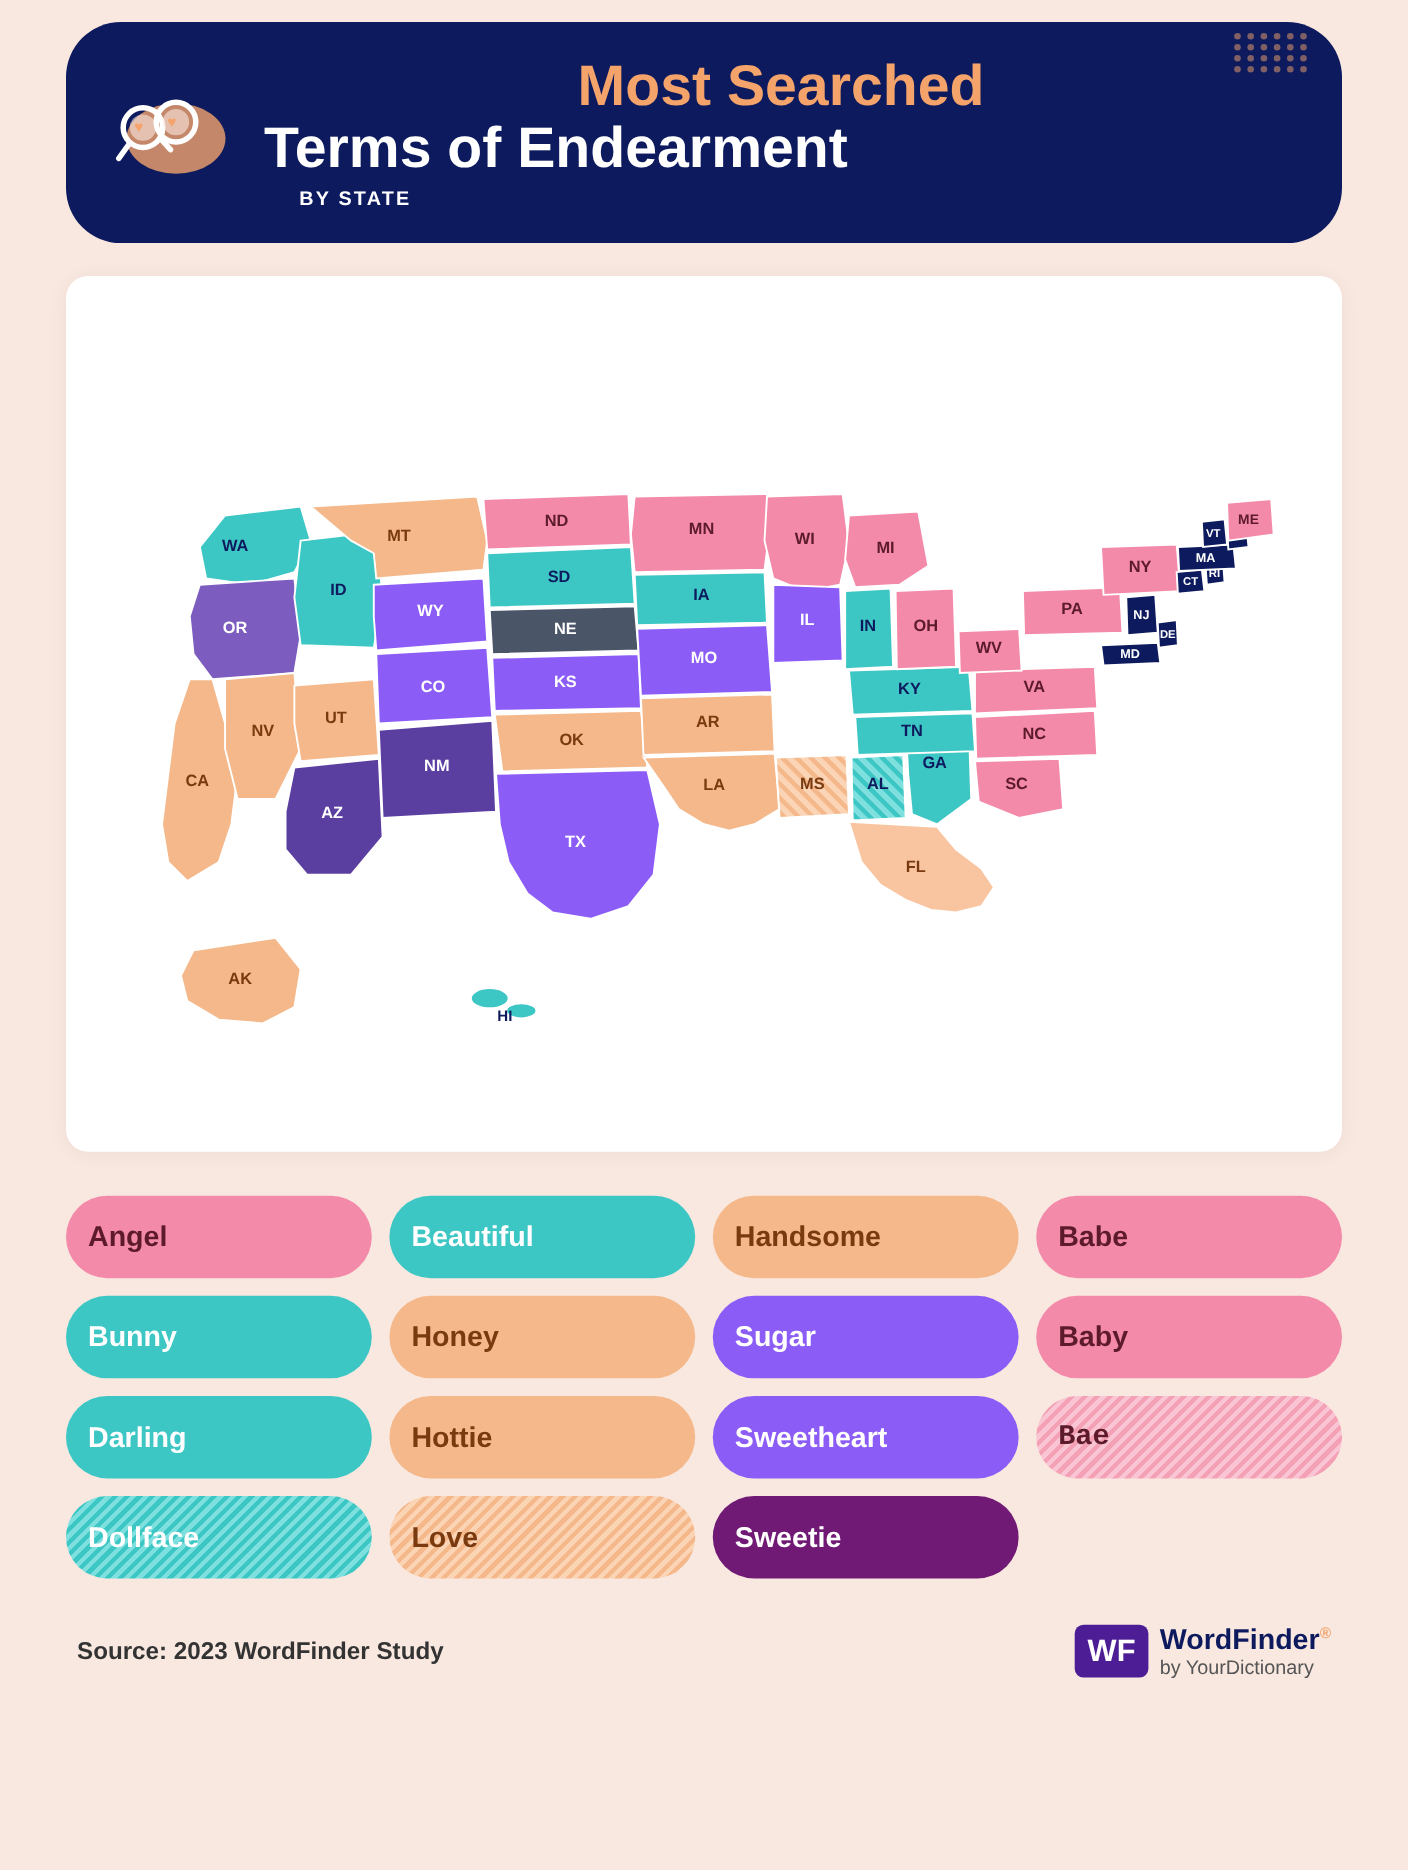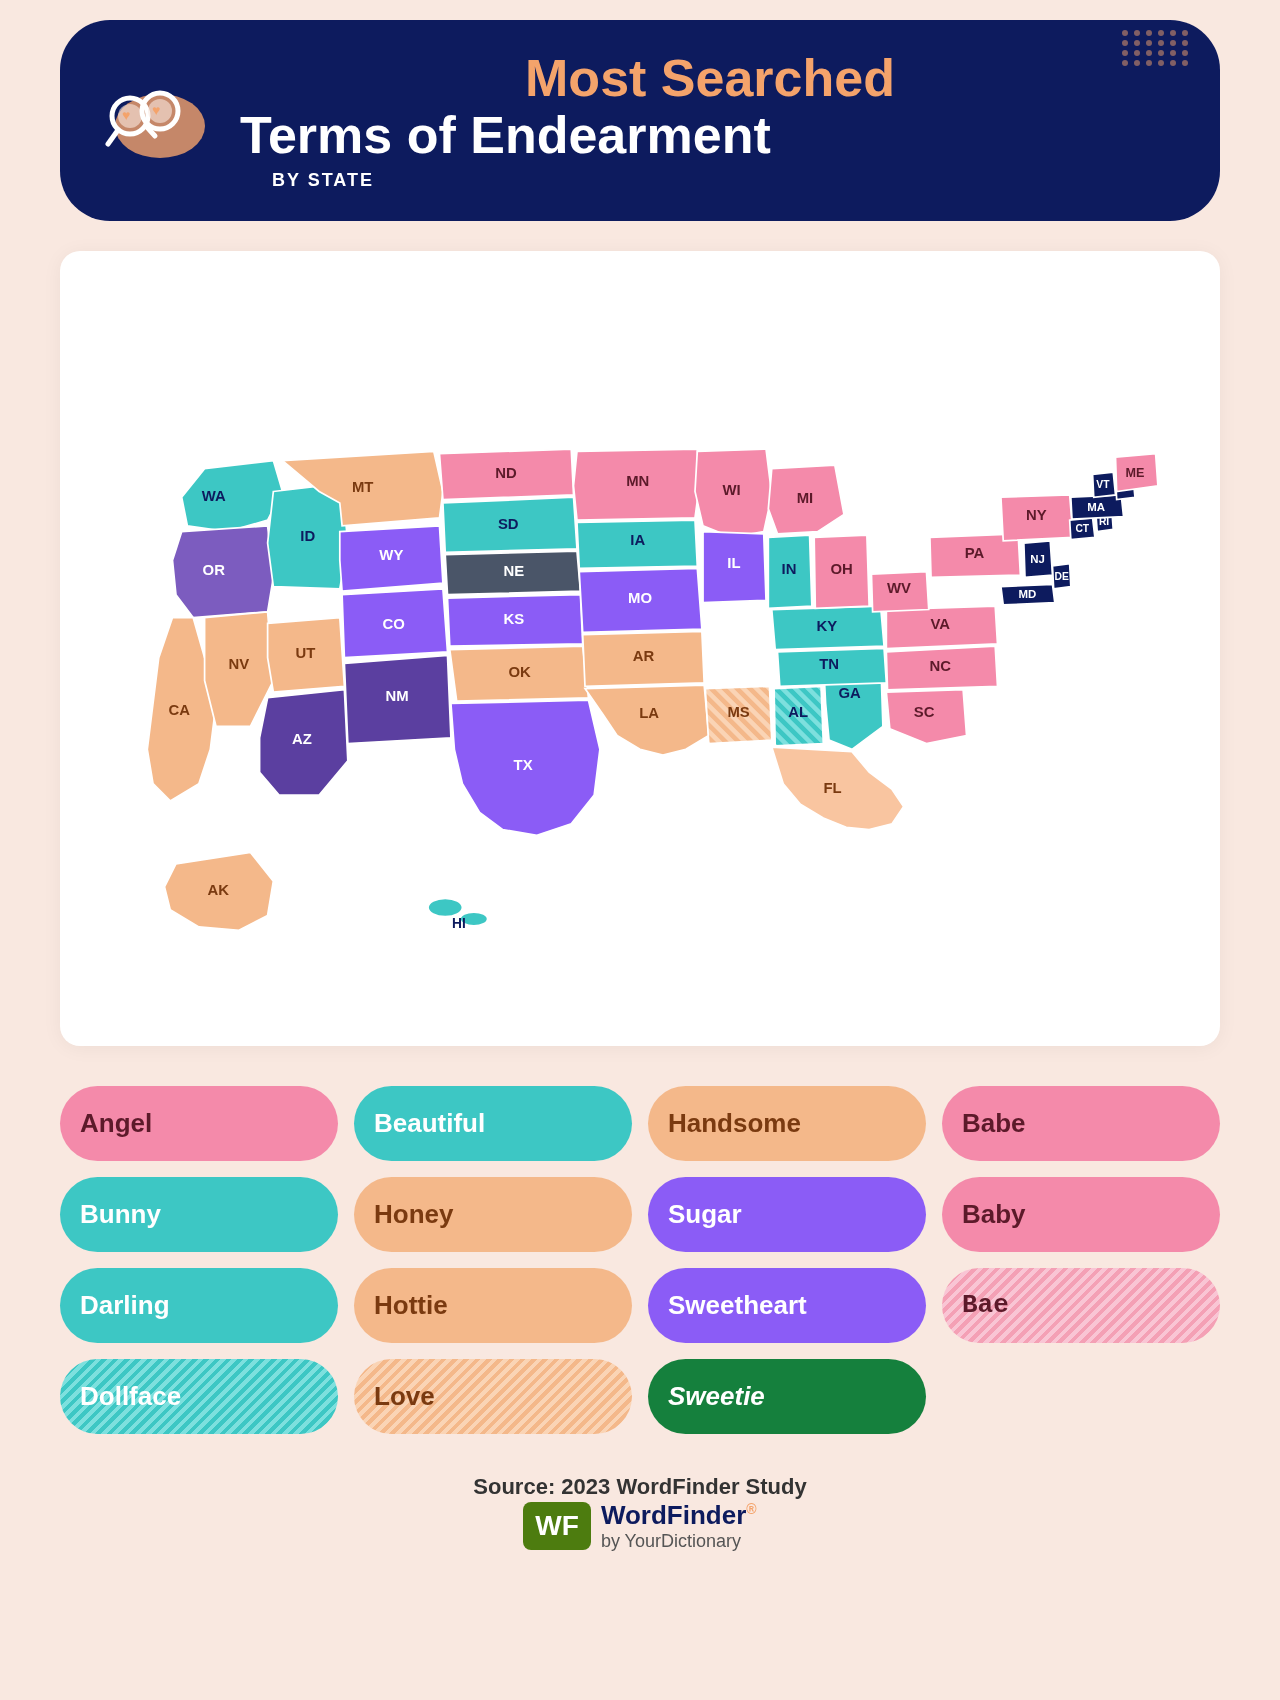--- a/index.html
+++ b/index.html
@@ -126,43 +126,42 @@
     .col-orange { background-color: #f4b88a; color: #7a3a10; }
     .col-orange-pattern {
       background: repeating-linear-gradient(
         -45deg,
         #f4b88a 0px, #f4b88a 4px,
         #fad4b5 4px, #fad4b5 8px
       );
       color: #7a3a10;
     }
     .col-purple { background-color: #8b5cf6; color: #fff; }
-    .col-purple-dark { background-color: #15803d; color: #fff; font-style: italic; }
+    .col-purple-dark { background-color: #701a75; color: #fff; }
 
     
     .footer {
       width: 100%;
       display: flex;
       justify-content: space-between;
       align-items: center;
       padding: 0 10px;
-      flex-direction: column;
     }
     .footer-source {
       font-size: 22px;
       color: #333;
     }
     .footer-source span { font-weight: 700; }
     .footer-logo {
       display: flex;
       align-items: center;
       gap: 10px;
     }
     .wf-logo-mark {
-      background: #4d7c0f;
+      background: #4c1d95;
       color: white;
       font-weight: 900;
       font-size: 28px;
       padding: 8px 12px;
       border-radius: 8px;
     }
     .wf-logo-text {
       display: flex;
       flex-direction: column;
     }

